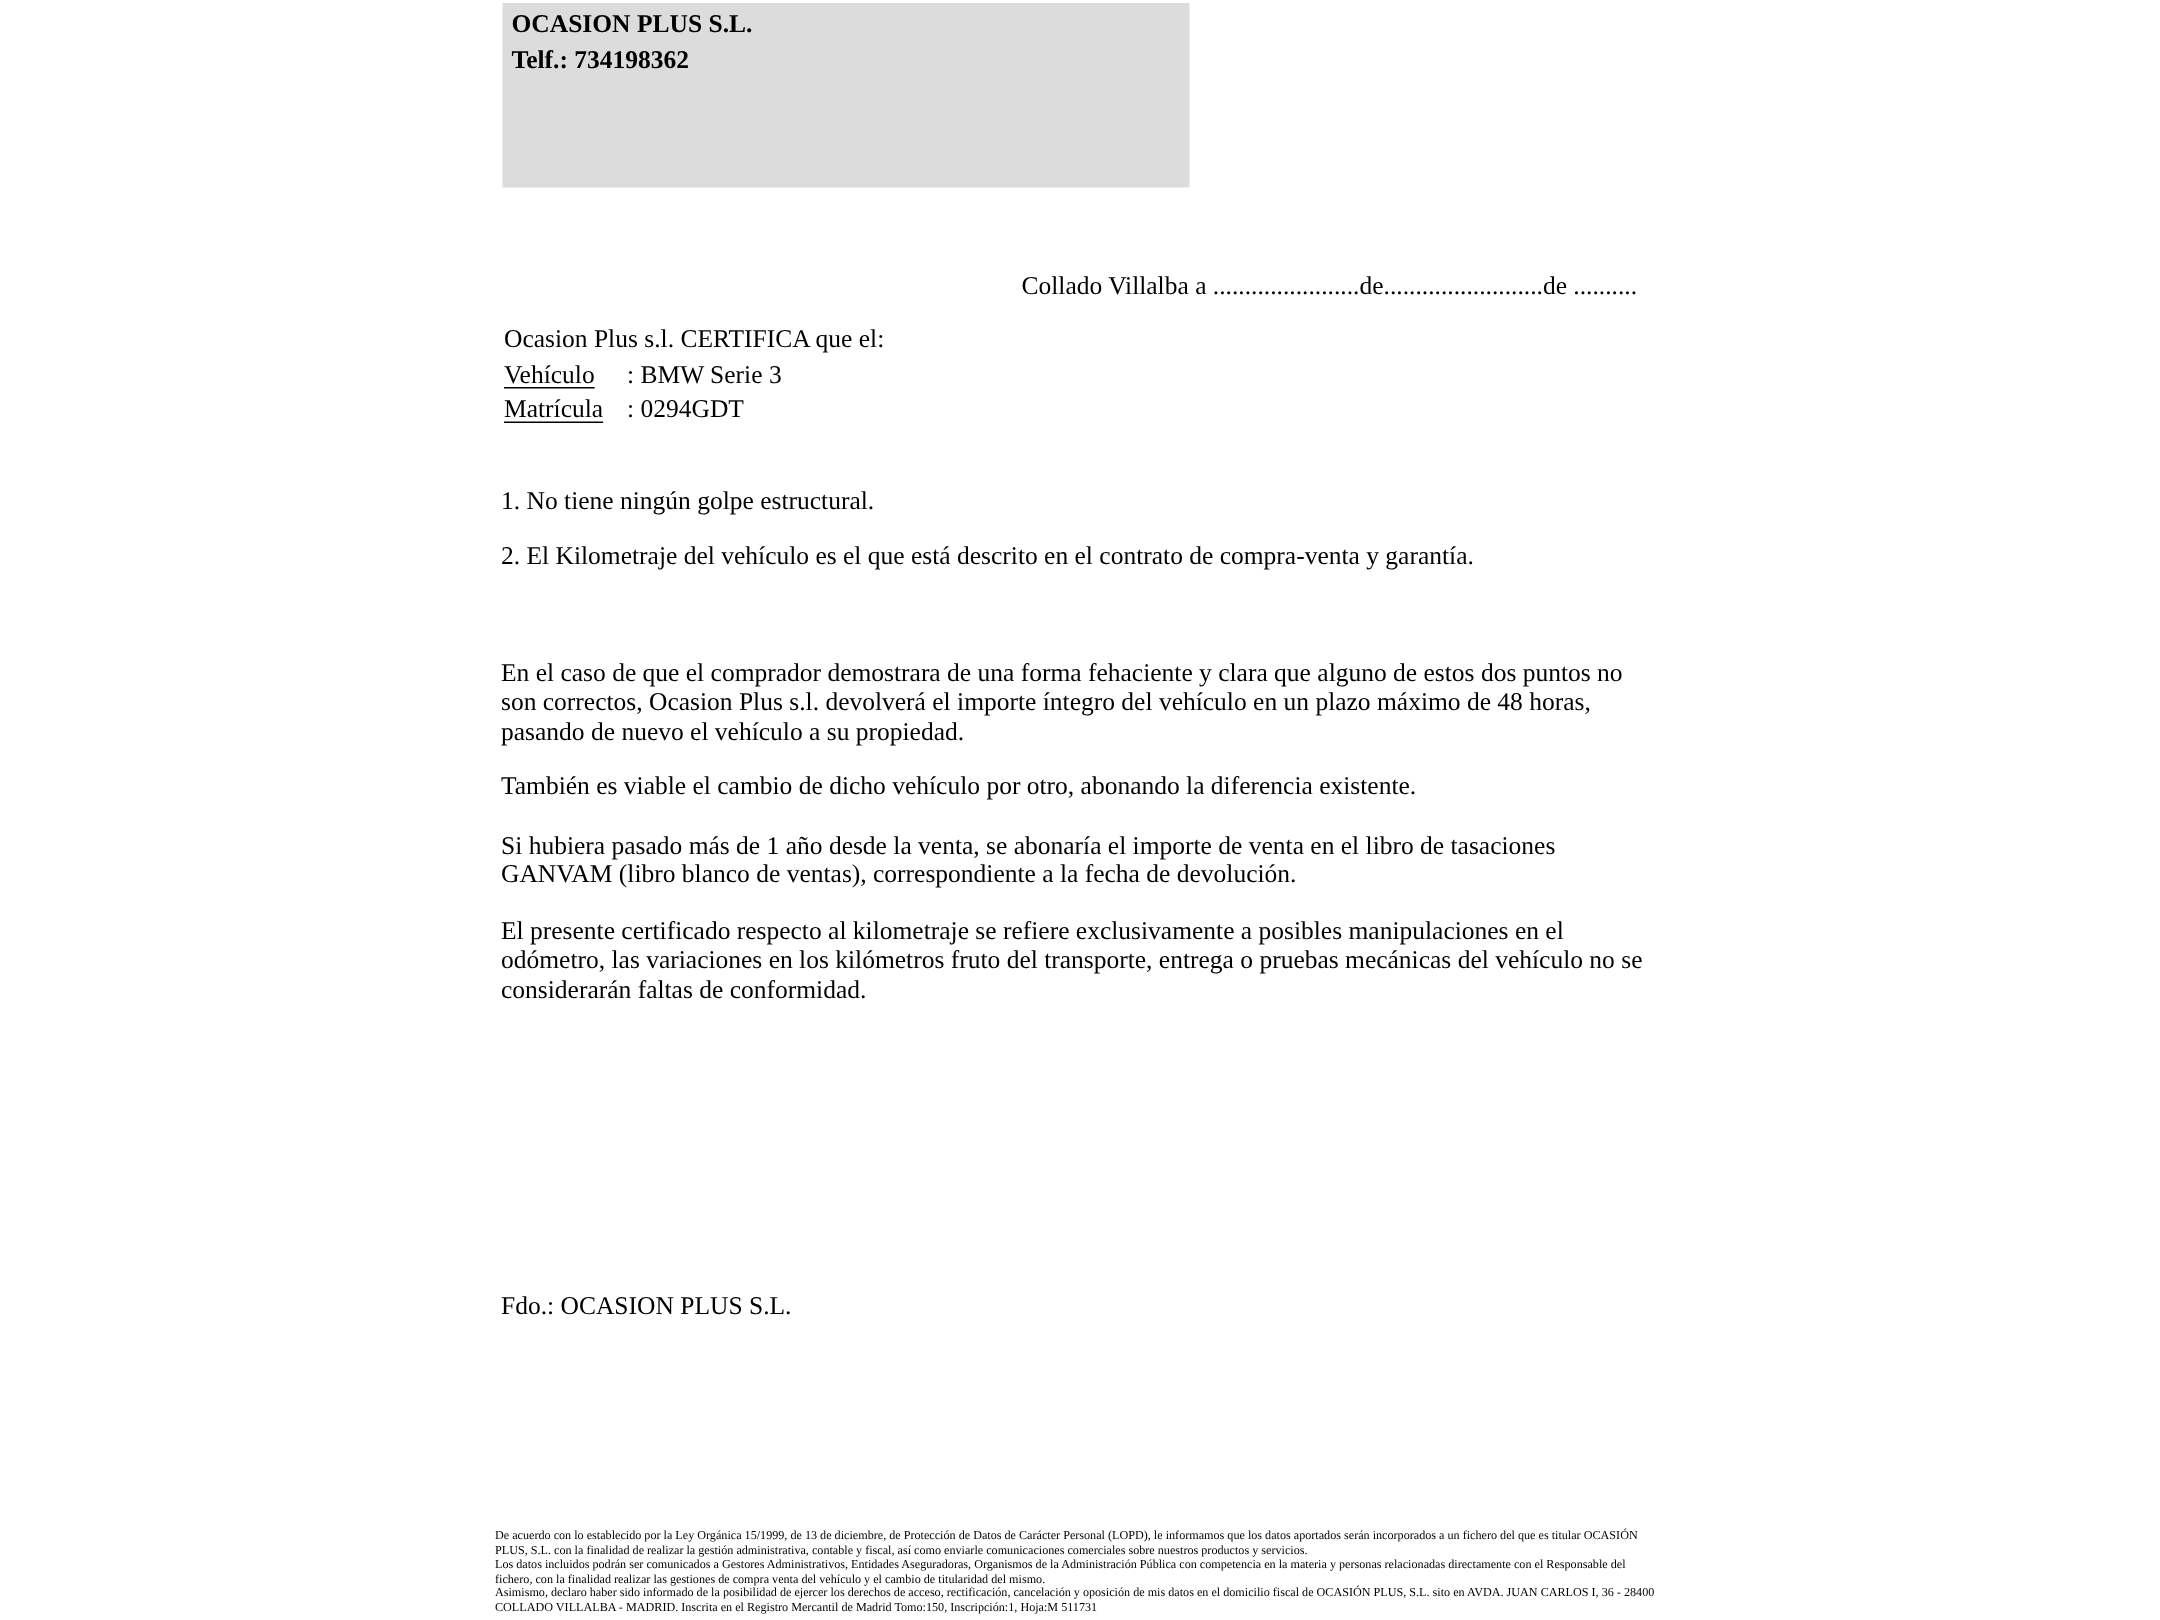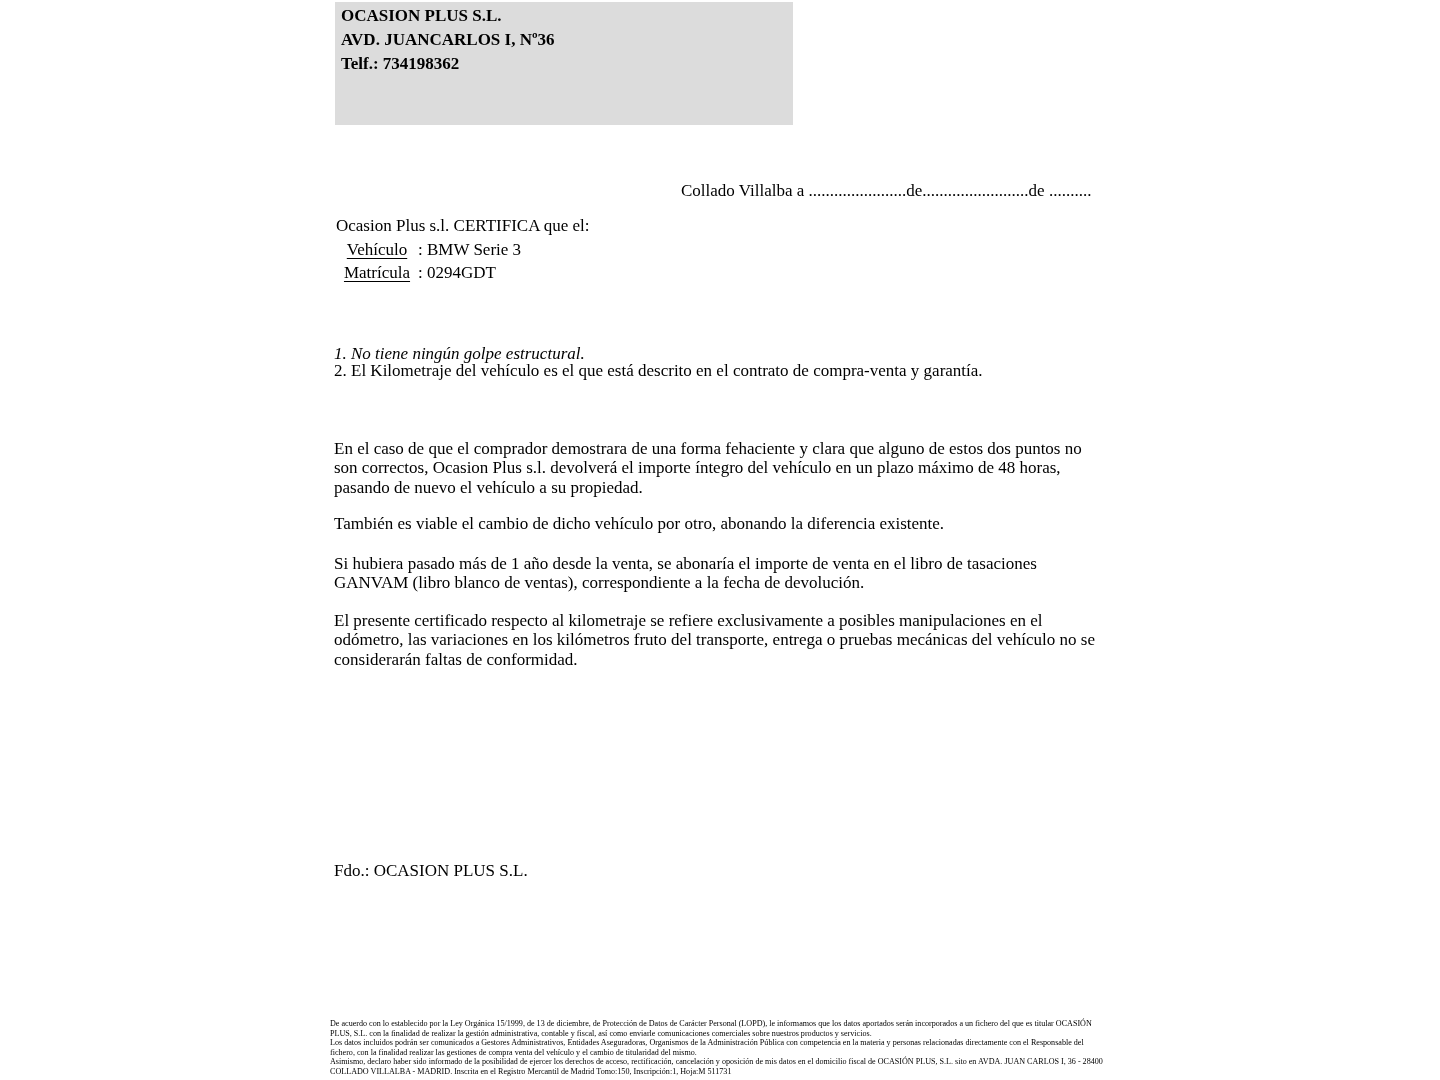--- a/index.html
+++ b/index.html
@@ -42,30 +42,29 @@
     left: 336px;
     top: 214px;
     font-size: 17px;
     line-height: 23.5px;
   }
   .cert-label {
     display: inline-block;
     width: 82px;
     text-decoration: underline;
     text-underline-offset: 3px;
-    text-align: center;
   }
   .point {
     position: absolute;
     left: 334px;
     width: 762px;
     font-size: 17px;
     line-height: 19.4px;
   }
-  .point-1 { top: 344px; font-style: italic; }
+  .point-1 { top: 324px; }
   .point-2 { top: 361px; }
   .para {
     position: absolute;
     left: 334px;
     width: 764px;
     font-size: 17px;
     line-height: 19.4px;
   }
   .para-refund   { top: 439px; }
   .para-exchange { top: 514px; }
@@ -88,21 +87,20 @@
   }
   .legal p { margin: 0; }
 </style>
 </head>
 <body>
 
 <div class="page">
 
   <div class="header-box">
     <div>OCASION PLUS S.L.</div>
-    <div>AVD. JUANCARLOS I, Nº36</div>
     <div>Telf.: 734198362</div>
   </div>
 
   <div class="date-line">Collado Villalba a .......................de.........................de ..........</div>
 
   <div class="certify">
     <div>Ocasion Plus s.l. CERTIFICA que el:</div>
     <div><span class="cert-label">Vehículo</span><span>: BMW Serie 3</span></div>
     <div><span class="cert-label">Matrícula</span><span>: 0294GDT</span></div>
   </div>

